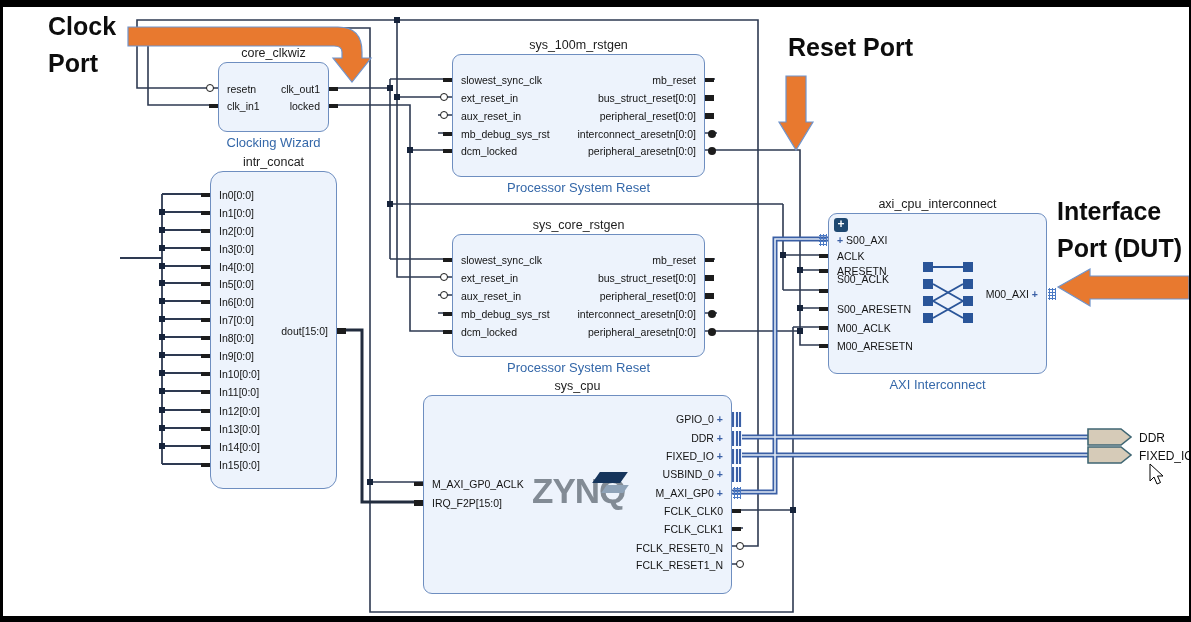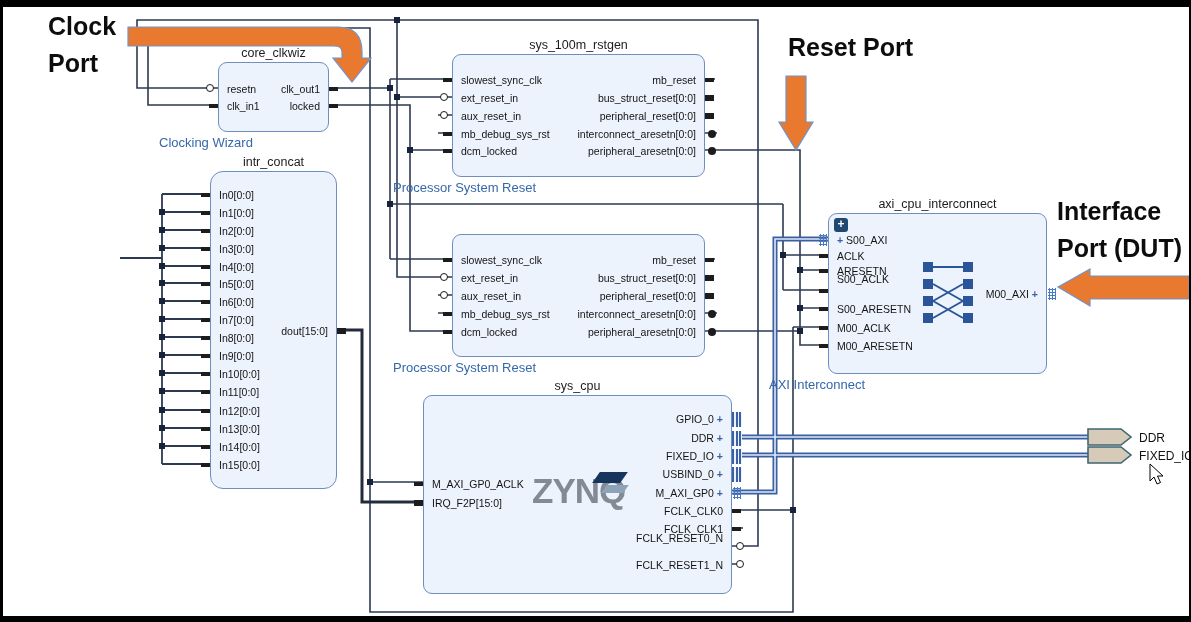--- a/index.html
+++ b/index.html
@@ -3,21 +3,21 @@
 <meta charset="utf-8">
 <style>
   html,body{margin:0;padding:0;background:#fff;}
   #canvas{position:relative;width:1191px;height:622px;background:#ffffff;overflow:hidden;
           font-family:"Liberation Sans","DejaVu Sans",sans-serif;}
   
   .frame{position:absolute;background:#000;z-index:50;}
   
   .blk{position:absolute;background:#edf3fc;border:1.4px solid #6e8ec0;border-radius:9px;z-index:10;}
   .btitle{position:absolute;top:-17px;left:-40px;right:-40px;text-align:center;font-size:12.5px;color:#1c1c1c;white-space:nowrap;}
-  .blabel{position:absolute;bottom:-19px;left:-60px;right:-60px;font-size:13px;color:#3568a9;white-space:nowrap;}
+  .blabel{position:absolute;bottom:-19px;left:-60px;right:-60px;text-align:center;font-size:13px;color:#3568a9;white-space:nowrap;}
   .pr{position:absolute;font-size:10.5px;color:#141414;white-space:nowrap;height:13px;line-height:13px;}
   .pr.l{left:8px;}.pr.r{right:8px;text-align:right;}
   .pin{position:absolute;}
   .bar{width:9px;height:4px;background:#1c1c1c;}
   .bar.l{left:-10px;}.bar.r{right:-10px;}
   .fat{height:6px;}
   .bub{width:6px;height:6px;border:1.7px solid #1c1c1c;border-radius:50%;background:#fff;}
   .bub.l{left:-13px;}.bub.r{right:-13px;}
   .dot{width:8px;height:8px;background:#1c1c1c;border-radius:50%;}
   .dot.r{right:-12px;}
@@ -184,20 +184,21 @@
     <i class="pin bar l" style="top:94px"></i>
     <i class="pin bar r" style="top:23px"></i>
     <i class="pin bar fat r" style="top:40px"></i>
     <i class="pin bar fat r" style="top:58px"></i>
     <i class="pin dot r" style="top:75px"></i>
     <i class="pin dot r" style="top:92px"></i>
     <div class="blabel">Processor System Reset</div>
   </div>
 
   <div class="blk" style="left:452px;top:234px;width:251px;height:121px;">
+    <div class="btitle">sys_core_rstgen</div>
     <div class="pr l" style="top:19px">slowest_sync_clk</div>
     <div class="pr l" style="top:37px">ext_reset_in</div>
     <div class="pr l" style="top:55px">aux_reset_in</div>
     <div class="pr l" style="top:73px">mb_debug_sys_rst</div>
     <div class="pr l" style="top:91px">dcm_locked</div>
     <div class="pr r" style="top:19px">mb_reset</div>
     <div class="pr r" style="top:37px">bus_struct_reset[0:0]</div>
     <div class="pr r" style="top:55px">peripheral_reset[0:0]</div>
     <div class="pr r" style="top:73px">interconnect_aresetn[0:0]</div>
     <div class="pr r" style="top:91px">peripheral_aresetn[0:0]</div>
@@ -218,21 +219,21 @@
     <div class="btitle">sys_cpu</div>
     <div class="pr l" style="top:82px">M_AXI_GP0_ACLK</div>
     <div class="pr l" style="top:101px">IRQ_F2P[15:0]</div>
     <div class="pr r" style="top:17px"><span>GPIO_0</span> <span class="plus">+</span></div>
     <div class="pr r" style="top:36px"><span>DDR</span> <span class="plus">+</span></div>
     <div class="pr r" style="top:54px"><span>FIXED_IO</span> <span class="plus">+</span></div>
     <div class="pr r" style="top:72px"><span>USBIND_0</span> <span class="plus">+</span></div>
     <div class="pr r" style="top:91px"><span>M_AXI_GP0</span> <span class="plus">+</span></div>
     <div class="pr r" style="top:109px">FCLK_CLK0</div>
     <div class="pr r" style="top:127px">FCLK_CLK1</div>
-    <div class="pr r" style="top:136px">FCLK_RESET0_N</div>
+    <div class="pr r" style="top:146px">FCLK_RESET0_N</div>
     <div class="pr r" style="top:163px">FCLK_RESET1_N</div>
     <i class="pin bar l" style="top:86px"></i>
     <i class="pin bar fat l" style="top:104px"></i>
     <i class="pin tri r" style="top:16px"></i>
     <i class="pin tri r" style="top:35px"></i>
     <i class="pin tri r" style="top:53px"></i>
     <i class="pin tri r" style="top:71px"></i>
     <i class="pin ifp r" style="top:91px"></i>
     <i class="pin bar r" style="top:113px"></i>
     <i class="pin bar r" style="top:131px"></i>

